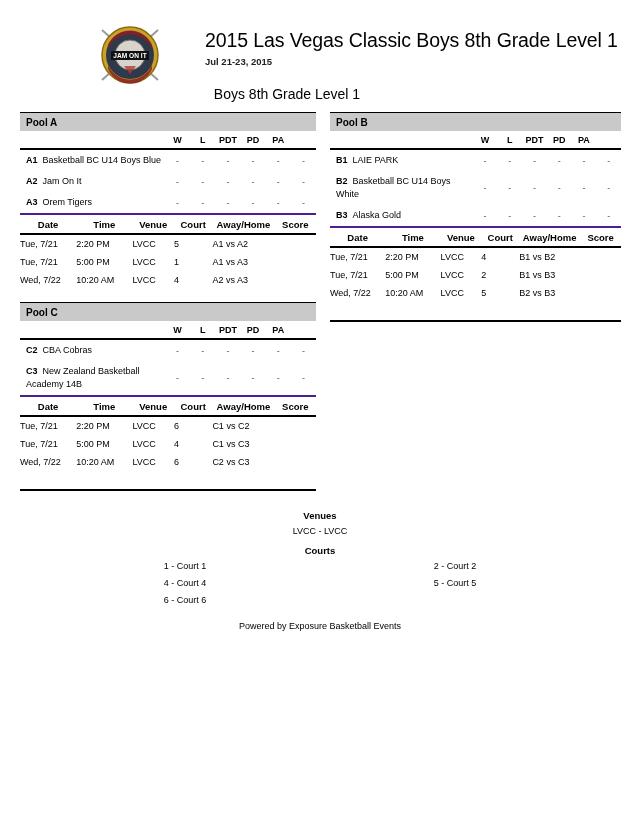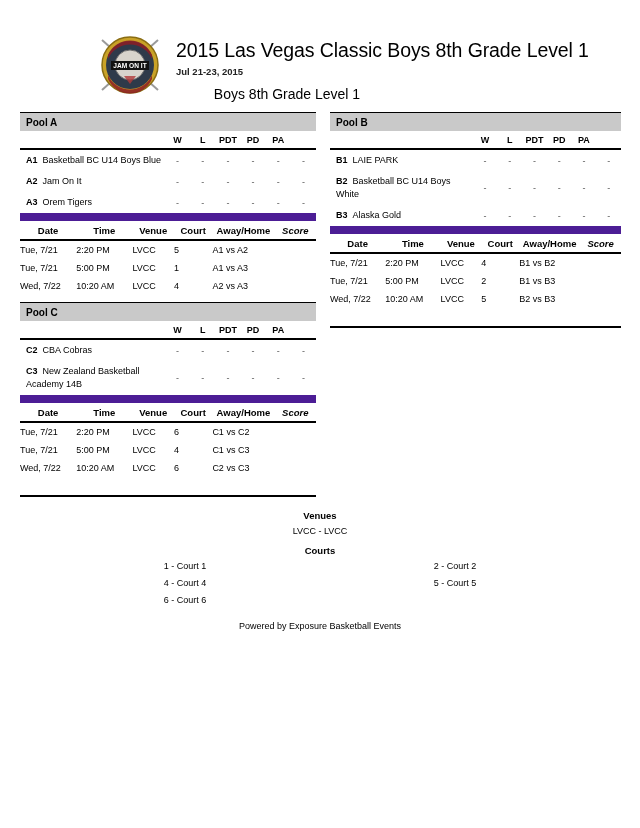--- a/index.html
+++ b/index.html
@@ -13,23 +13,24 @@
     font-family: "Liberation Sans", sans-serif;
     color: #000000;
     position: relative;
     overflow: hidden;
   }
 
   
   .page-header {
     display: flex;
     align-items: flex-start;
-    padding: 32px 0 0 96px;
+    padding: 22px 0 0 96px;
     height: 70px;
     box-sizing: border-box;
+    gap: 29px;
   }
   .logo {
     width: 68px;
     height: 66px;
     flex: 0 0 68px;
     position: relative;
   }
   .logo svg { display: block; }
   .header-text {
     padding-left: 12px;
@@ -114,21 +115,21 @@
     text-align: center;
     color: #555;
   }
 
   .games-wrap { margin-top: 0; }
   table.games th {
     font-size: 9.5px;
     font-weight: bold;
     text-align: center;
     padding: 4px 0 3px 0;
-    border-top: 8px solid #4c1d95;
+    border-top: 2px solid #4c1d95;
     border-bottom: 2px solid #000;
   }
   table.games td {
     text-align: left;
     padding: 4px 0;
     font-size: 9px;
   }
   table.games tr.last-row td {
     border-bottom: 2px solid #000;
     padding-bottom: 22px;
@@ -137,21 +138,21 @@
   
   .c-team  { width: 49%; }
   .c-stat  { width: 8.5%; }
 
   
   .g-date  { width: 19%; }
   .g-time  { width: 19%; }
   .g-venue { width: 14%; }
   .g-court { width: 13%; }
   .g-ah    { width: 21%; }
-  .g-score { width: 14%; font-style: italic; }
+  .g-score { width: 14%; }
 
   
   .footer {
     position: absolute;
     left: 0;
     top: 510px;
     width: 640px;
     text-align: center;
     font-size: 9px;
   }

